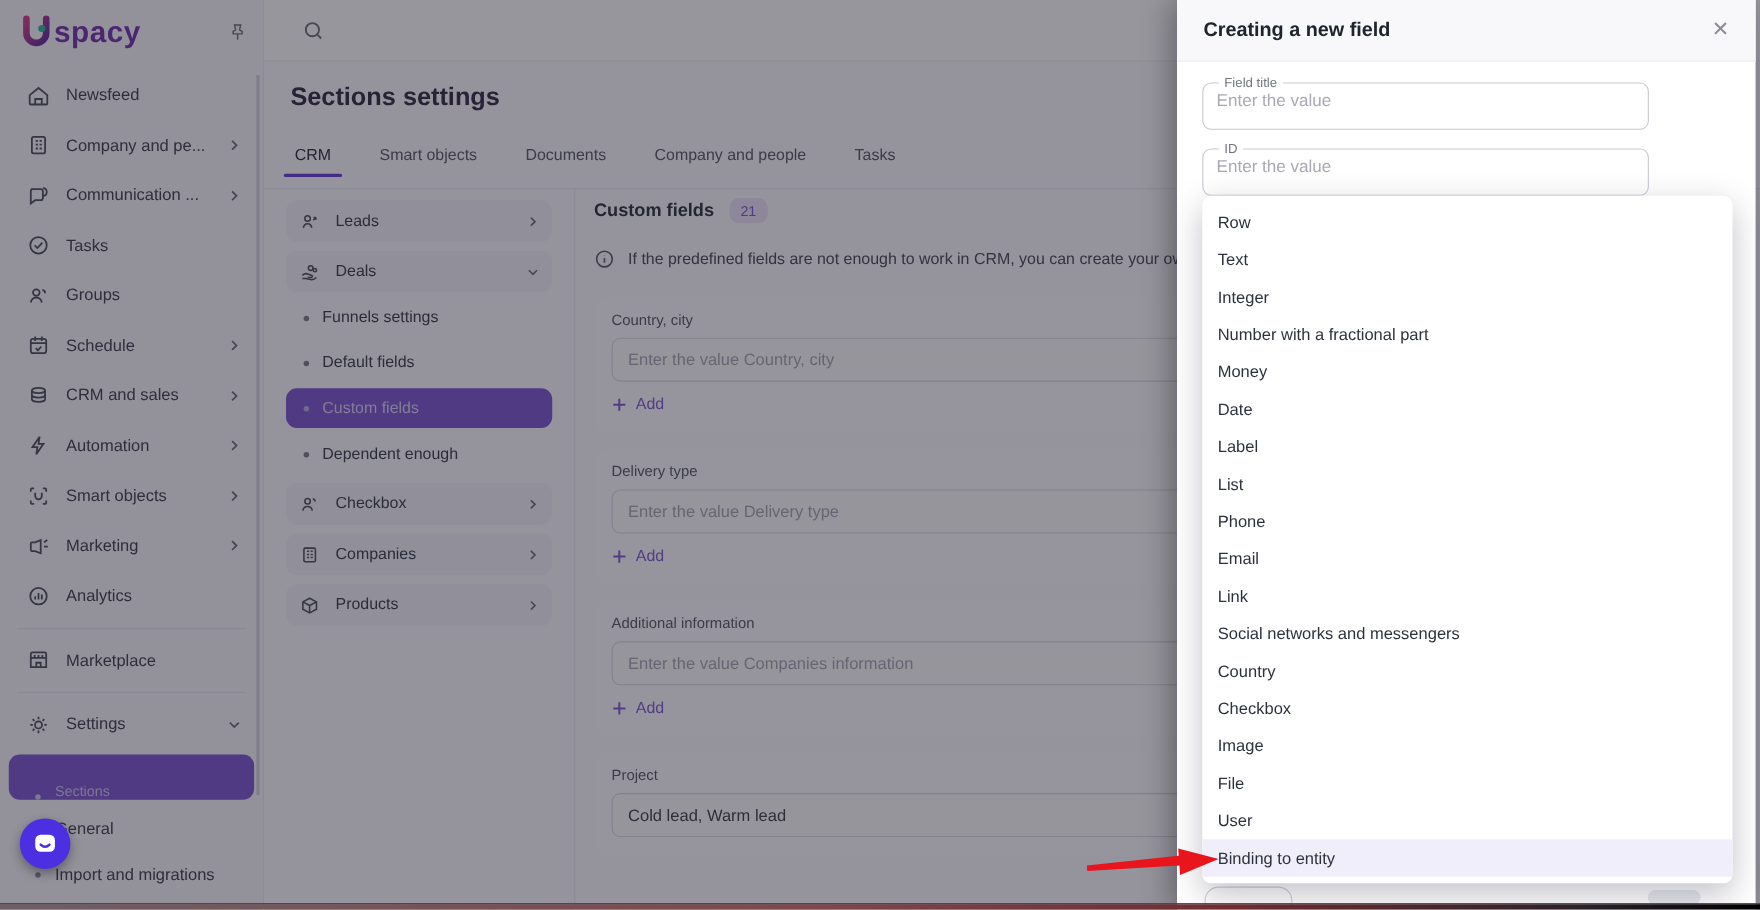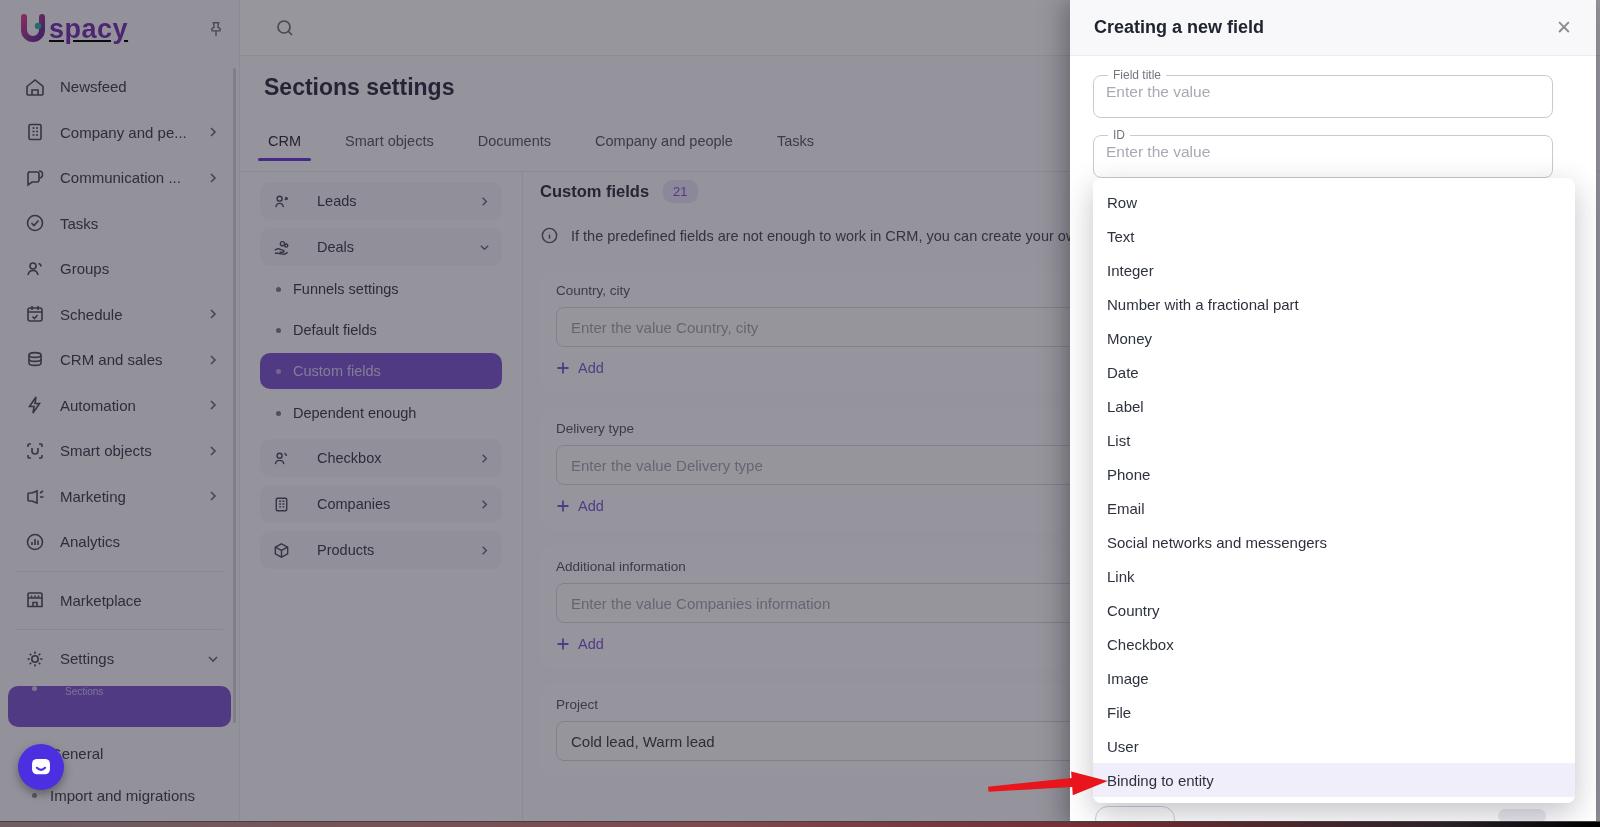--- a/index.html
+++ b/index.html
@@ -1,48 +1,48 @@
 <!DOCTYPE html>
 <html><head>
 <meta charset="utf-8">
 <style>
   html,body{margin:0;padding:0;background:#222;}
   *{box-sizing:border-box;font-family:"Liberation Sans",sans-serif;}
   .stage{position:relative;width:1600px;height:827px;overflow:hidden;background:#fff;}
 
   
   .sidebar{position:absolute;left:0;top:0;width:240px;height:827px;background:#f6f6f9;border-right:1px solid #e9e9ef;z-index:1;}
-  .logo-row{height:58px;display:flex;align-items:center;padding:0 14px 0 16px;text-decoration:underline;}
+  .logo-row{height:58px;display:flex;align-items:center;padding:0 14px 0 16px;}
   .logo-word{font-size:27px;font-weight:bold;color:#7534ad;letter-spacing:.5px;margin-left:-3px;}
   .pin{margin-left:auto;color:#6f7078;}
   .nav{padding-top:6px;}
   .nitem{height:45.5px;display:flex;align-items:center;gap:14px;padding:0 20px 0 24px;color:#3e4250;font-size:15px;cursor:pointer;}
   .nitem .ic{width:22px;height:22px;color:#4c515e;flex:0 0 22px;}
   .nitem .chev{margin-left:auto;color:#696d79;}
   .sdivider{height:1px;background:#e4e4ea;margin:6px 16px;}
-  .sections-item{margin:4px 8px 6px;height:41px;border-radius:10px;background:#7a58cf;display:flex;align-items:flex-start;gap:28px;padding:0 18px 0 24px;color:#cfc6ee;font-size:10px;cursor:pointer;}
+  .sections-item{margin:4px 8px 6px;height:41px;border-radius:10px;background:#7a58cf;display:flex;align-items:flex-end;gap:13px;padding:0 18px 0 24px;color:#cfc6ee;font-size:13px;cursor:pointer;}
   .bullet{width:5px;height:5px;border-radius:50%;background:currentColor;flex:0 0 5px;}
   .child-item{height:42px;display:flex;align-items:center;gap:13px;padding:0 18px 0 32px;color:#3e4250;font-size:15px;cursor:pointer;}
   .child-item .bullet{color:#8a8e99;}
   .sb-scroll{position:absolute;left:233px;top:68px;width:3px;height:655px;border-radius:2px;background:#d6d4e0;}
 
   
   .main{position:absolute;left:240px;top:0;right:0;bottom:0;background:#fafafb;z-index:1;}
   .topbar{height:56px;background:#ffffff;border-bottom:1px solid #ededf2;display:flex;align-items:center;padding:0 0 0 34px;}
   .page-title{position:absolute;left:24px;top:74px;font-size:23px;font-weight:bold;color:#332d45;}
   .tabs{position:absolute;left:28px;top:133px;display:flex;gap:44px;}
   .tab{font-size:14.5px;color:#565b67;padding-bottom:10px;cursor:pointer;position:relative;}
   .tab.active{color:#2f2a3d;}
   .tab.active::after{content:"";position:absolute;left:-10px;right:-10px;bottom:-2px;height:3px;border-radius:2px;background:#6a3bd6;}
   .hdiv{position:absolute;left:0;right:0;top:171px;height:1px;background:#e9e9ef;}
   .vdiv{position:absolute;left:282px;top:171px;bottom:0;width:1px;background:#e9e9ef;}
 
   
   .subnav{position:absolute;left:20px;top:182px;width:242px;}
-  .pitem{height:38px;margin-bottom:8px;background:#f3f3f7;border-radius:10px;display:flex;align-items:center;gap:26px;padding:0 12px;font-size:14.5px;color:#3a3f4c;cursor:pointer;}
+  .pitem{height:38px;margin-bottom:8px;background:#f3f3f7;border-radius:10px;display:flex;align-items:center;gap:14px;padding:0 12px;font-size:14.5px;color:#3a3f4c;cursor:pointer;}
   .pitem .ic{width:19px;height:19px;color:#4c515e;flex:0 0 19px;}
   .pitem .chev{margin-left:auto;color:#696d79;}
   .citem{height:30px;margin-bottom:11px;display:flex;align-items:center;gap:12px;padding-left:16px;font-size:14.5px;color:#3a3f4c;cursor:pointer;}
   .citem .bullet{color:#7a7f8a;}
   .citem.selected{background:#7a58cf;border-radius:10px;height:36px;margin:-3px 0 9px;color:#d9d1f1;}
   .citem.selected .bullet{color:#b9aee2;}
 
   
   .fields{position:absolute;left:300px;top:180px;width:760px;}
   .fhead{display:flex;align-items:center;gap:14px;}
@@ -58,21 +58,21 @@
   .addrow{margin-top:13px;display:flex;align-items:center;gap:8px;color:#7c5cd6;font-size:14.5px;cursor:pointer;width:70px;}
 
   
   .overlay{position:absolute;inset:0;background:rgba(26,22,38,0.45);z-index:40;}
 
   
   .panel{position:absolute;left:1070px;top:0;width:526px;height:827px;background:#fff;box-shadow:-6px 0 24px rgba(20,18,30,.35);z-index:50;}
   .phead{height:56px;background:#f8f8fa;border-bottom:1px solid #ececf0;display:flex;align-items:center;padding:0 24px;}
   .ptitle{font-size:18px;font-weight:bold;color:#20242e;}
   .pclose{margin-left:auto;color:#8b8b95;font-size:19px;cursor:pointer;line-height:1;}
-  .fgroup{position:absolute;left:23px;width:460px;height:48px;border:1px solid #c9c9d2;border-radius:8px;margin:0;padding:0 12px;background:#fff;}
+  .fgroup{position:absolute;left:23px;width:406px;height:48px;border:1px solid #c9c9d2;border-radius:8px;margin:0;padding:0 12px;background:#fff;}
   .fgroup legend{font-size:12px;color:#72767f;padding:0 5px;margin-left:2px;line-height:10px;}
   .fgroup .phtext{height:26px;display:flex;align-items:center;font-size:15.5px;color:#a9a9b4;margin-top:-1px;}
   .dropdown{position:absolute;left:23px;top:178px;width:482px;height:625px;background:#fff;border-radius:8px;box-shadow:0 10px 30px rgba(40,40,60,.28);padding-top:7px;overflow:hidden;}
   .opt{height:34px;display:flex;align-items:center;padding-left:14px;font-size:15px;color:#2d323d;cursor:pointer;}
   .opt.hl{background:#f1eefb;}
   .ghost-btn{position:absolute;left:25px;top:806px;width:80px;height:26px;border:1px solid #cfcfd8;border-radius:15px;}
   .fill-btn{position:absolute;left:428px;top:809px;width:48px;height:14px;background:#e8e8ee;border-radius:7px;}
 
   
   .chat-fab{position:absolute;left:18px;top:744px;width:46px;height:46px;border-radius:50%;background:#4b2fe0;z-index:60;display:flex;align-items:center;justify-content:center;box-shadow:0 4px 10px rgba(0,0,0,.35);cursor:pointer;}
@@ -505,24 +505,24 @@
         <div class="opt">
           <span>List</span>
         </div>
         <div class="opt">
           <span>Phone</span>
         </div>
         <div class="opt">
           <span>Email</span>
         </div>
         <div class="opt">
+          <span>Link</span>
+        </div>
+        <div class="opt">
           <span>Social networks and messengers</span>
-        </div>
-        <div class="opt">
-          <span>Link</span>
         </div>
         <div class="opt">
           <span>Country</span>
         </div>
         <div class="opt">
           <span>Checkbox</span>
         </div>
         <div class="opt">
           <span>Image</span>
         </div>

